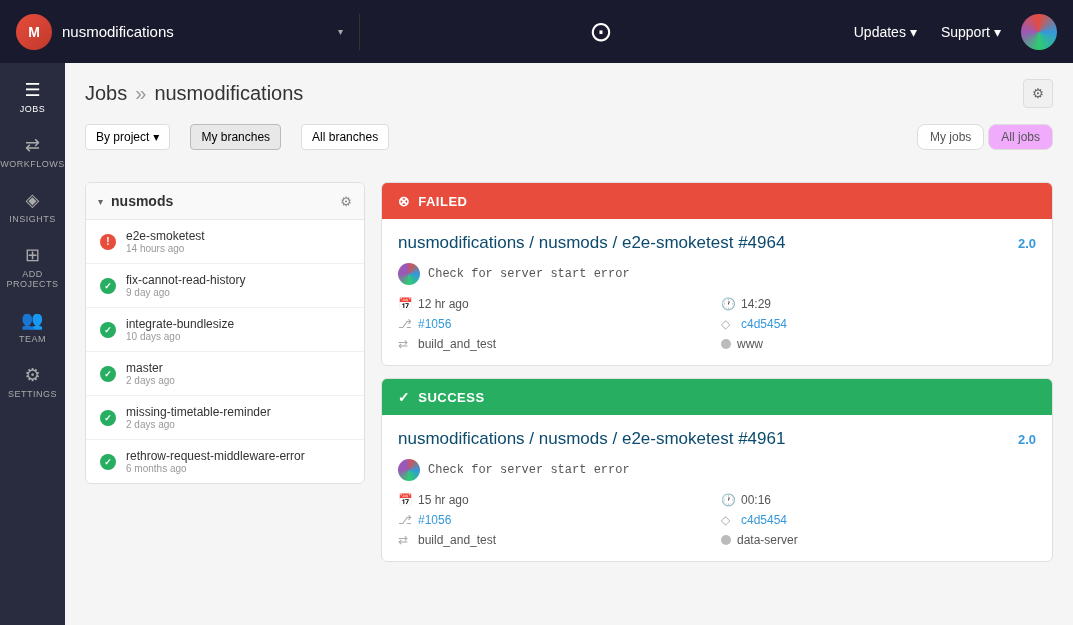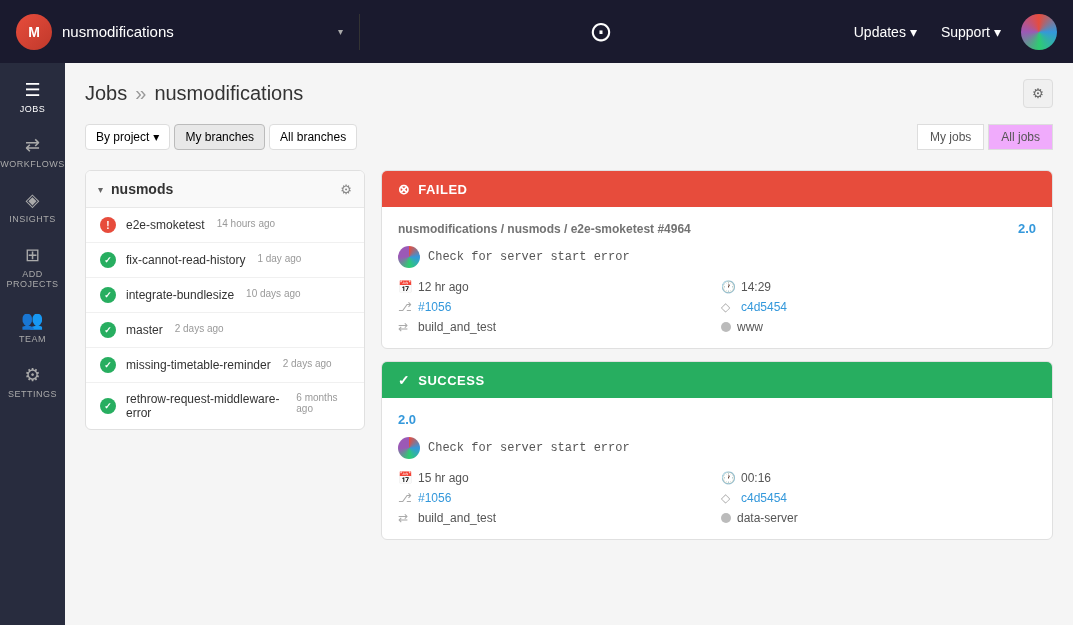--- a/index.html
+++ b/index.html
@@ -60,30 +60,30 @@
       font-size: 20px; font-weight: 500; color: #333;
     }
     .breadcrumb-sep { color: #999; }
     .settings-btn {
       margin-left: auto; background: #f0f0f0; border: 1px solid #ddd;
       border-radius: 4px; padding: 6px 8px; cursor: pointer; color: #666;
     }
 
     
     .filter-bar {
-      display: flex; align-items: center; margin-bottom: 20px; gap: 4px;
+      display: flex; align-items: center; margin-bottom: 32px; gap: 20px;
     }
     .filter-btn {
       display: flex; align-items: center; gap: 4px; padding: 5px 10px;
       border-radius: 4px; border: 1px solid #ddd; background: white; cursor: pointer; font-size: 12px;
     }
     .filter-btn.active { background: #e8e8e8; border-color: #bbb; }
     .filter-right { margin-left: auto; display: flex; gap: 4px; }
     .filter-right-btn {
-      padding: 5px 12px; border-radius: 0; border: 1px solid #ddd;
+      padding: 5px 12px; border-radius: 8px; border: 1px solid #ddd;
       background: white; cursor: pointer; font-size: 12px; color: #555;
     }
     .filter-right-btn.active { background: #f0abfc; }
 
     
     .two-col { display: flex; gap: 16px; }
 
     
     .left-panel { width: 280px; flex-shrink: 0; }
     .branch-group { background: white; border-radius: 6px; border: 1px solid #e0e0e0; overflow: hidden; }
@@ -92,21 +92,21 @@
       background: #f9f9f9; border-bottom: 1px solid #e8e8e8;
     }
     .branch-group-header .gear-icon { margin-left: auto; color: #888; cursor: pointer; }
     .branch-name { font-weight: 600; font-size: 14px; color: #333; }
     .collapse-icon { color: #666; font-size: 10px; }
     .branch-item {
       display: flex; align-items: center; gap: 10px; padding: 9px 14px;
       border-bottom: 1px solid #f0f0f0; cursor: pointer;
     }
     .branch-item:last-child { border-bottom: none; }
-    .branch-item-info { display: flex; flex-direction: row; gap: 12px; }
+    .branch-item-info { display: flex; flex-direction: column; gap: 0; }
     .branch-item-name { font-size: 12px; color: #333; font-weight: 500; }
     .branch-item-time { font-size: 10px; color: #999; }
     .status-dot { width: 16px; height: 16px; border-radius: 50%; flex-shrink: 0; display: flex; align-items: center; justify-content: center; }
     .status-dot.error { background: #e74c3c; }
     .status-dot.success { background: #27ae60; }
     .status-dot.error::after { content: '!'; color: white; font-size: 10px; font-weight: bold; }
     .status-dot.success::after { content: '✓'; color: white; font-size: 9px; font-weight: bold; }
 
     
     .right-panel { flex: 1; display: flex; flex-direction: column; gap: 12px; }
@@ -116,21 +116,21 @@
     .job-section-header {
       display: flex; align-items: center; gap: 8px; padding: 10px 16px;
       font-weight: 700; font-size: 13px; letter-spacing: 0.5px;
     }
     .job-section-header.failed { background: #e74c3c; color: white; }
     .job-section-header.success { background: #27ae60; color: white; }
     .header-icon { font-size: 14px; }
     .job-card { padding: 14px 16px; border-bottom: 1px solid #f0f0f0; }
     .job-card:last-child { border-bottom: none; }
     .job-title-row { display: flex; align-items: center; justify-content: space-between; margin-bottom: 10px; }
-    .job-title { font-size: 12px; color: #737373; font-weight: 700; }
+    .job-title { font-size: 17px; color: #0c4a6e; font-weight: 400; }
     .job-version { color: #3498db; font-size: 13px; font-weight: 600; }
     .job-commit-row { display: flex; align-items: center; gap: 8px; margin-bottom: 12px; }
     .commit-avatar {
       width: 22px; height: 22px; border-radius: 50%;
       background: conic-gradient(#e74c3c 0deg, #3498db 90deg, #2ecc71 180deg, #9b59b6 270deg);
       flex-shrink: 0;
     }
     .commit-message { font-family: 'Courier New', monospace; font-size: 12px; color: #555; }
     .job-meta-grid {
       display: grid; grid-template-columns: 1fr 1fr; gap: 6px 8px;
@@ -240,21 +240,21 @@
           <div class="status-dot error"></div>
           <div class="branch-item-info">
             <span class="branch-item-name">e2e-smoketest</span>
             <span class="branch-item-time">14 hours ago</span>
           </div>
         </div>
         <div class="branch-item">
           <div class="status-dot success"></div>
           <div class="branch-item-info">
             <span class="branch-item-name">fix-cannot-read-history</span>
-            <span class="branch-item-time">1 day ago</span>
+            <span class="branch-item-time">9 day ago</span>
           </div>
         </div>
         <div class="branch-item">
           <div class="status-dot success"></div>
           <div class="branch-item-info">
             <span class="branch-item-name">integrate-bundlesize</span>
             <span class="branch-item-time">10 days ago</span>
           </div>
         </div>
         <div class="branch-item">
@@ -326,20 +326,21 @@
         </div>
       </div>
 
       <div class="job-section">
         <div class="job-section-header success">
           <span class="header-icon">✓</span>
           <span>SUCCESS</span>
         </div>
         <div class="job-card">
           <div class="job-title-row">
+            <span class="job-title">nusmodifications / nusmods / e2e-smoketest #4961</span>
             <span class="job-version">2.0</span>
           </div>
           <div class="job-commit-row">
             <div class="commit-avatar"></div>
             <span class="commit-message">Check for server start error</span>
           </div>
           <div class="job-meta-grid">
             <div class="job-meta-row">
               <span class="meta-icon">📅</span>
               <span class="meta-text">15 hr ago</span>

